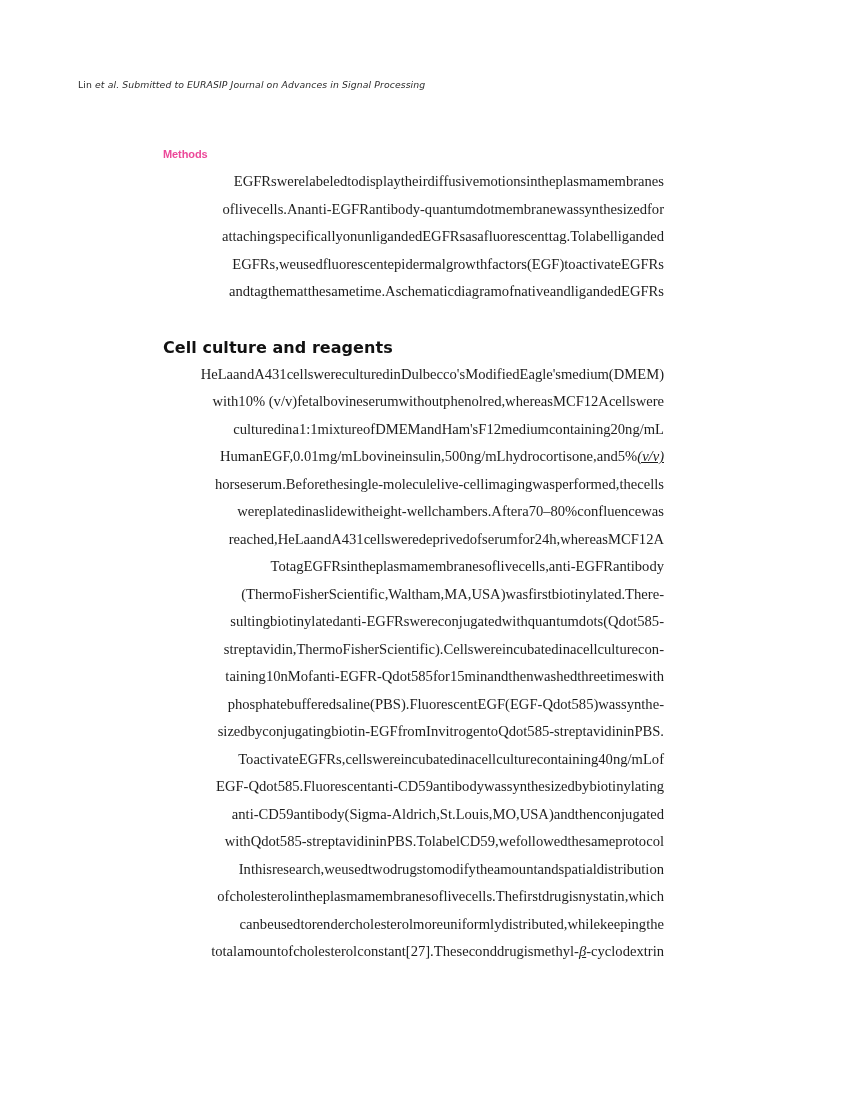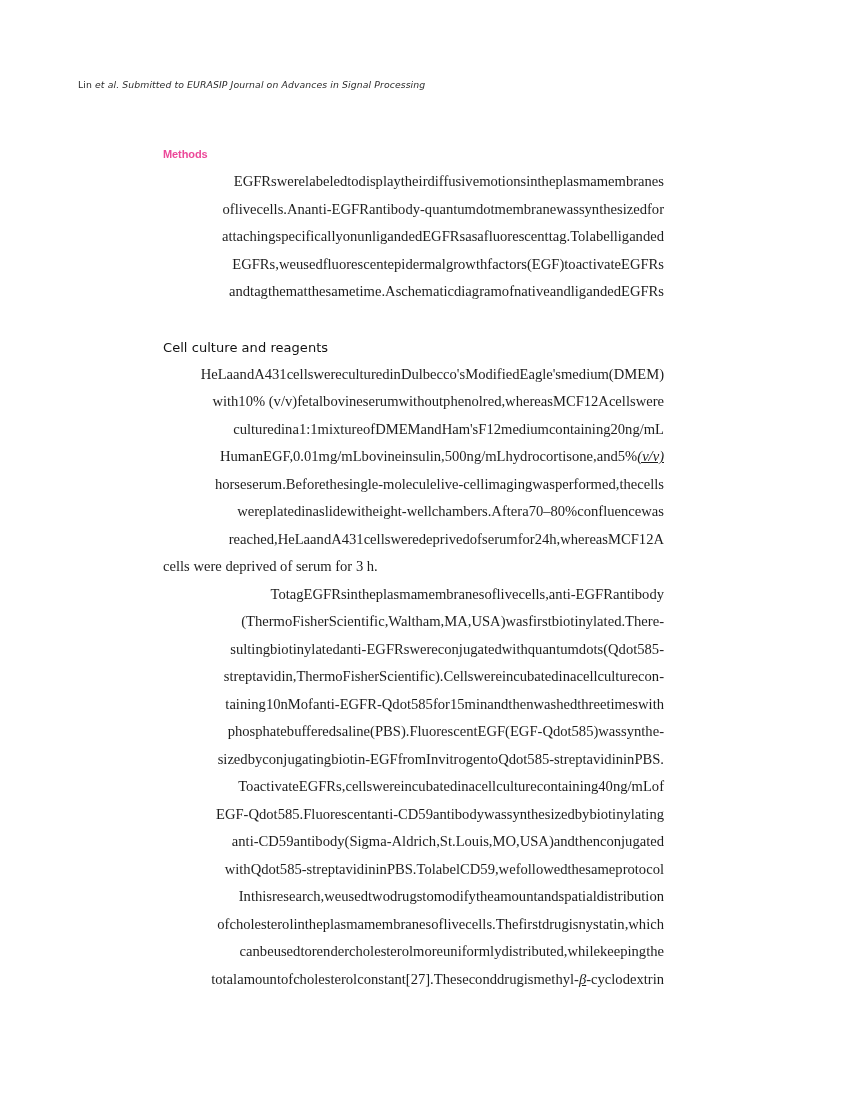--- a/index.html
+++ b/index.html
@@ -63,22 +63,22 @@
     letter-spacing: -0.1px;
     color: #ec4899;
     margin: 0;
     padding: 0;
     height: 28px;
     line-height: 28px;
   }
 
   h2.subsection-title {
     font-family: "DejaVu Sans", "Liberation Sans", sans-serif;
-    font-size: 13px;
-    font-weight: normal;
+    font-size: 16px;
+    font-weight: bold;
     letter-spacing: 0.05px;
     color: #111111;
     margin: 0;
     padding: 0;
     height: 27.5px;
     line-height: 30px;
   }
 
   
   .tline {
@@ -324,21 +324,20 @@
           <span>were</span>
           <span>deprived</span>
           <span>of</span>
           <span>serum</span>
           <span>for</span>
           <span>24</span>
           <span>h,</span>
           <span>whereas</span>
           <span>MCF12A</span>
         </div>
-      <div class="tline last">cells were deprived of serum for 3 h.</div>
     </div>
 
     <div>
       <div class="tline j indent">
           <span>To</span>
           <span>tag</span>
           <span>EGFRs</span>
           <span>in</span>
           <span>the</span>
           <span>plasma</span>

